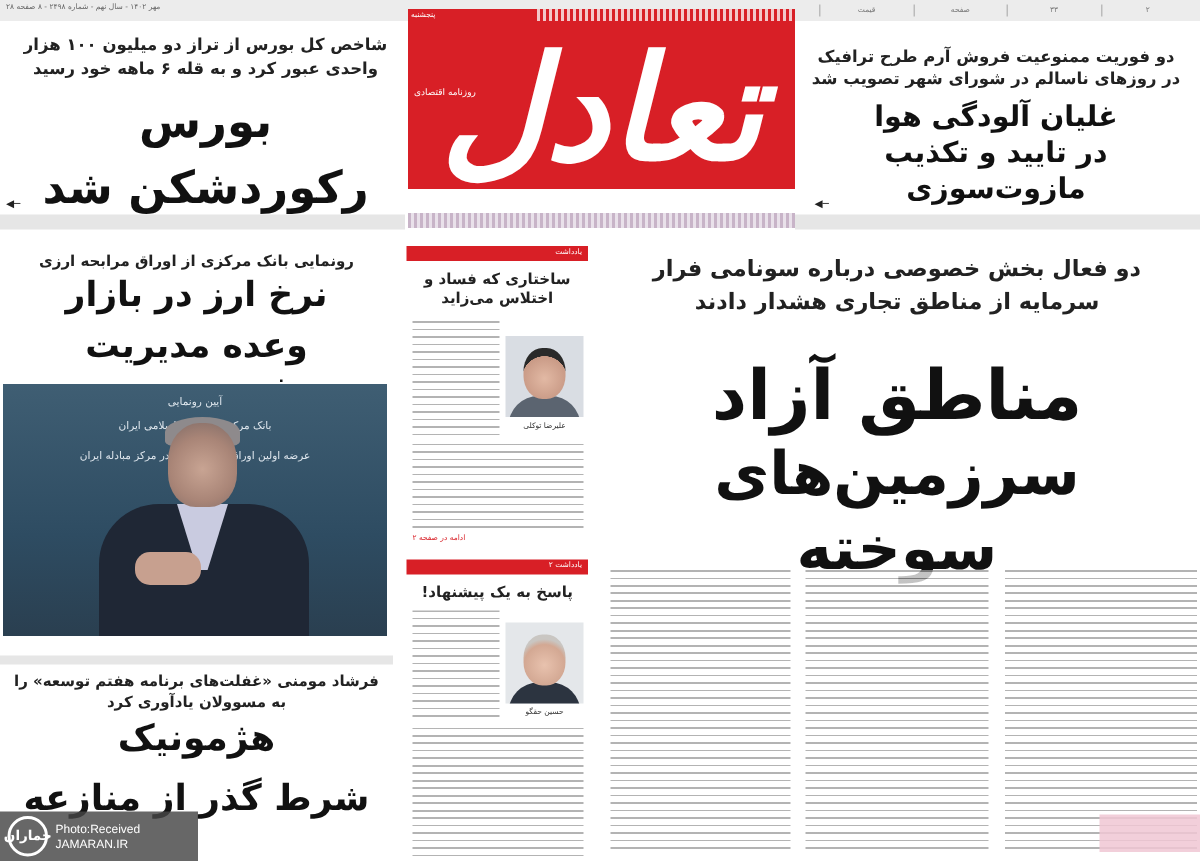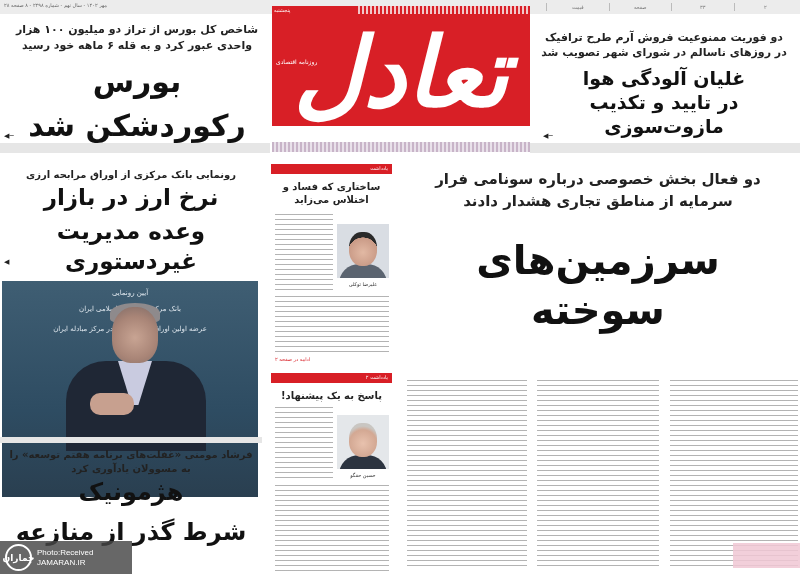--- a/index.html
+++ b/index.html
@@ -24,21 +24,21 @@
   
   .hstrip { position: absolute; height: 10px; background: #e6e6e6; }
   .bullet { position: absolute; font-size: 7px; color: #222; }
 
   
   .story { position: absolute; }
   .kicker { font-weight: bold; font-size: 11px; line-height: 15px; color: #222; }
   .headline { font-weight: bold; color: #111; }
 
   
-  .photo { position: absolute; left: 2px; top: 281px; width: 256px; height: 216px; background: linear-gradient(180deg, #3f5e73 0%, #2e4c62 60%, #2a3f50 100%); overflow: hidden; }
+  .photo { position: absolute; left: 2px; top: 256px; width: 256px; height: 168px; background: linear-gradient(180deg, #3f5e73 0%, #2e4c62 60%, #2a3f50 100%); overflow: hidden; }
   .photo .screen-text { position: absolute; left: 10px; width: 236px; text-align: center; direction: rtl; color: #dfe7ee; font-size: 7px; }
   .photo .person-head { position: absolute; left: 110px; top: 26px; width: 46px; height: 56px; border-radius: 45% 45% 40% 40%; background: radial-gradient(circle at 50% 55%, #c8a493 0%, #a98577 55%, #7d6a66 100%); }
   .photo .hair { position: absolute; left: 108px; top: 22px; width: 50px; height: 20px; border-radius: 50% 50% 20% 20%; background: #8e8a8c; }
   .photo .body { position: absolute; left: 64px; top: 80px; width: 140px; height: 90px; border-radius: 40px 40px 0 0; background: #1f2735; }
   .photo .shirt { position: absolute; left: 116px; top: 80px; width: 34px; height: 44px; background: #c9cbe0; clip-path: polygon(0 0, 100% 0, 60% 100%, 40% 100%); }
   .photo .hand { position: absolute; left: 88px; top: 112px; width: 44px; height: 22px; border-radius: 10px; background: #c7a08f; }
 
   
   .watermark { position: absolute; left: 0; top: 541px; width: 132px; height: 33px; background: rgba(70,70,70,0.82); display: flex; align-items: center; }
   .watermark .wm-logo { width: 27px; height: 27px; border-radius: 50%; border: 2px solid #fff; margin-left: 5px; color: #fff; font-size: 9px; display: flex; align-items: center; justify-content: center; font-weight: bold; }
@@ -159,18 +159,19 @@
     <div class="shoulders" style="background:#2c3440;"></div>
     <div class="face" style="background:radial-gradient(circle at 50% 60%, #e8c2ae 0%, #d3a893 55%, #c9c6c2 70%);"></div>
   </div>
   <div class="caption" style="left:66px; top:87px; width:52px;">حسین حقگو</div>
   <div class="textlines" style="left:4px; top:22px; width:58px; height:74px;"></div>
   <div class="textlines" style="left:4px; top:100px; width:114px; height:86px;"></div>
 </div>
 
 <div class="big-kicker">دو فعال بخش خصوصی درباره سونامی فرار سرمایه از مناطق تجاری هشدار دادند</div>
 <div class="big-head">
+  <div class="l1">مناطق آزاد</div>
   <div class="l2">سرزمین‌های سوخته</div>
 </div>
 <div class="textlines" style="left:407px; top:380px; width:120px; height:190px;"></div>
 <div class="textlines" style="left:537px; top:380px; width:122px; height:190px;"></div>
 <div class="textlines" style="left:670px; top:380px; width:128px; height:190px;"></div>
 <div class="pinkbox"></div>
 
 </body></html>

